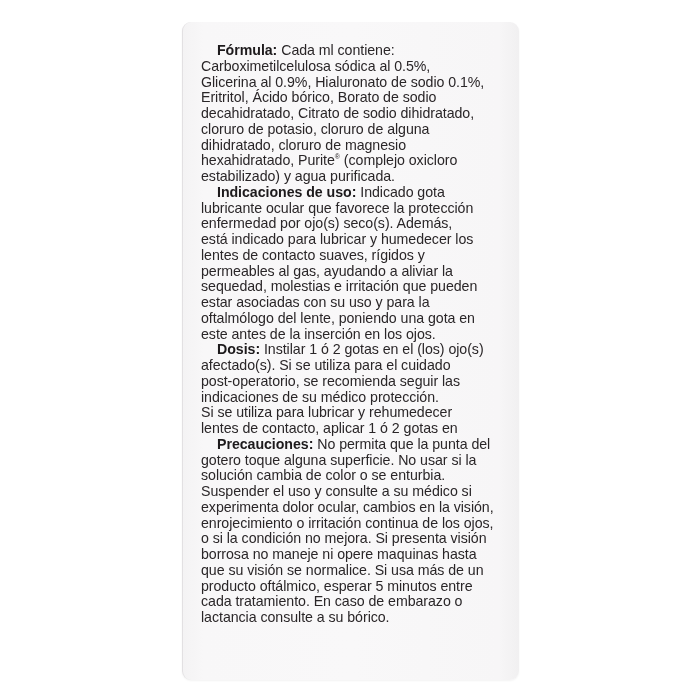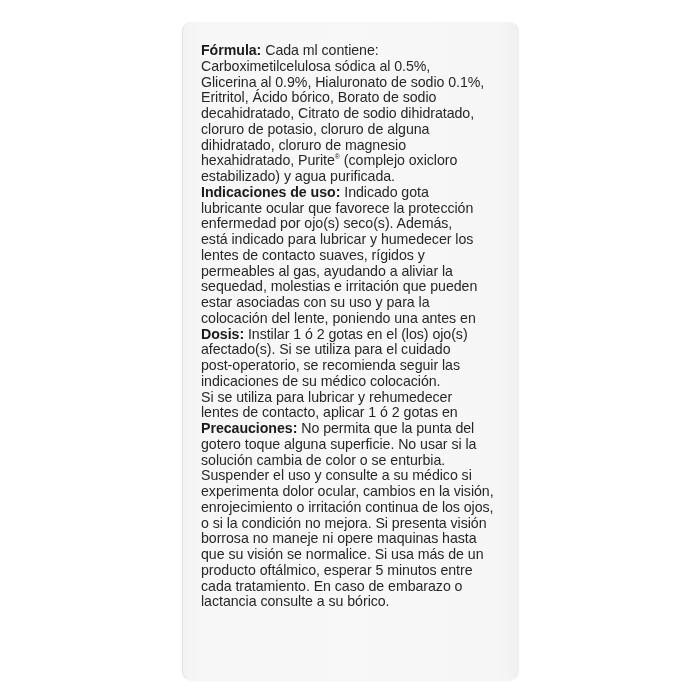--- a/index.html
+++ b/index.html
@@ -32,20 +32,21 @@
       color: #2a2628;
       letter-spacing: -0.05px;
     }
     .line {
       white-space: nowrap;
       height: 15.75px;
     }
     .label {
       font-weight: bold;
       color: #1d1a1c;
+      margin-left: 16px;
     }
     sup {
       font-size: 7px;
       vertical-align: 6px;
       line-height: 0;
     }
   </style>
 </head>
 <body>
 
@@ -67,28 +68,29 @@
 
   <div>
     <div class="line"><span class="label">Indicaciones de uso:</span><span> Indicado gota</span></div>
     <div class="line">lubricante ocular que favorece la protección</div>
     <div class="line">enfermedad por ojo(s) seco(s). Además,</div>
     <div class="line">está indicado para lubricar y humedecer los</div>
     <div class="line">lentes de contacto suaves, rígidos y</div>
     <div class="line">permeables al gas, ayudando a aliviar la</div>
     <div class="line">sequedad, molestias e irritación que pueden</div>
     <div class="line">estar asociadas con su uso y para la</div>
-    <div class="line">colocación del lente, poniendo una antes en</div>
+    <div class="line">oftalmólogo del lente, poniendo una gota en</div>
+    <div class="line">este antes de la inserción en los ojos.</div>
   </div>
 
   <div>
     <div class="line"><span class="label">Dosis:</span><span> Instilar 1 ó 2 gotas en el (los) ojo(s)</span></div>
     <div class="line">afectado(s). Si se utiliza para el cuidado</div>
     <div class="line">post-operatorio, se recomienda seguir las</div>
-    <div class="line">indicaciones de su médico colocación.</div>
+    <div class="line">indicaciones de su médico protección.</div>
     <div class="line">Si se utiliza para lubricar y rehumedecer</div>
     <div class="line">lentes de contacto, aplicar 1 ó 2 gotas en</div>
   </div>
 
   <div>
     <div class="line"><span class="label">Precauciones:</span><span> No permita que la punta del</span></div>
     <div class="line">gotero toque alguna superficie. No usar si la</div>
     <div class="line">solución cambia de color o se enturbia.</div>
     <div class="line">Suspender el uso y consulte a su médico si</div>
     <div class="line">experimenta dolor ocular, cambios en la visión,</div>

